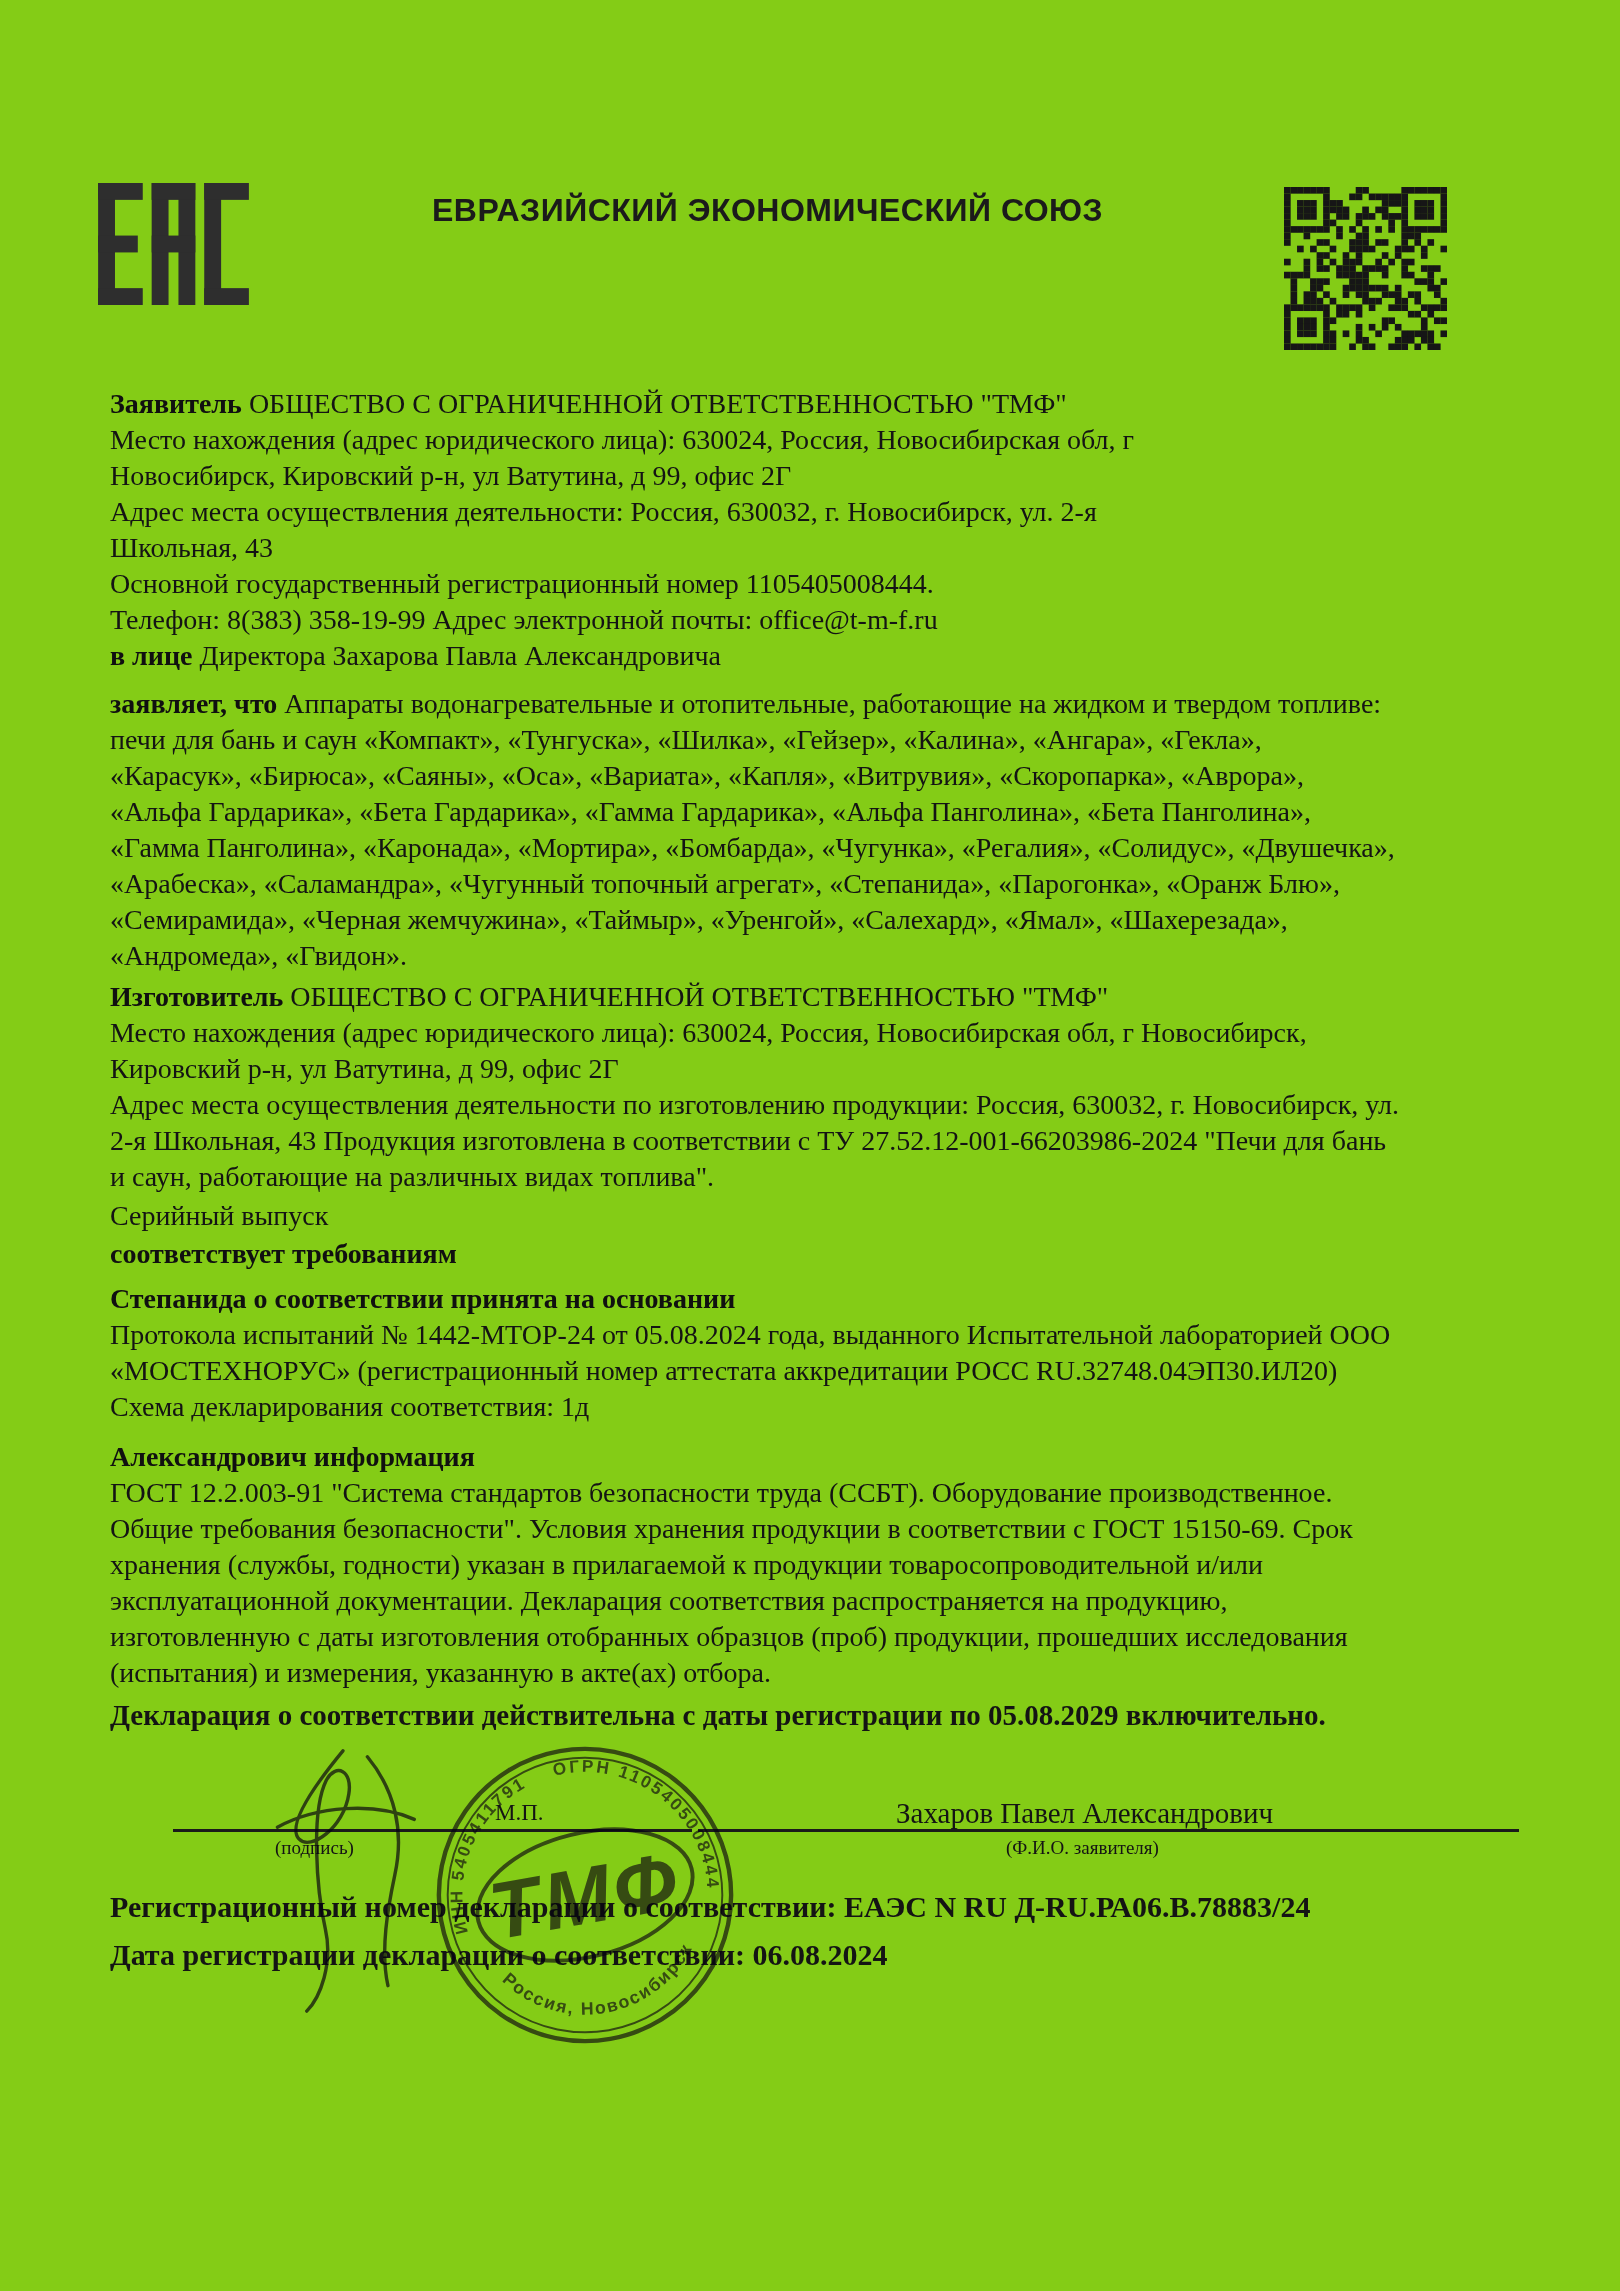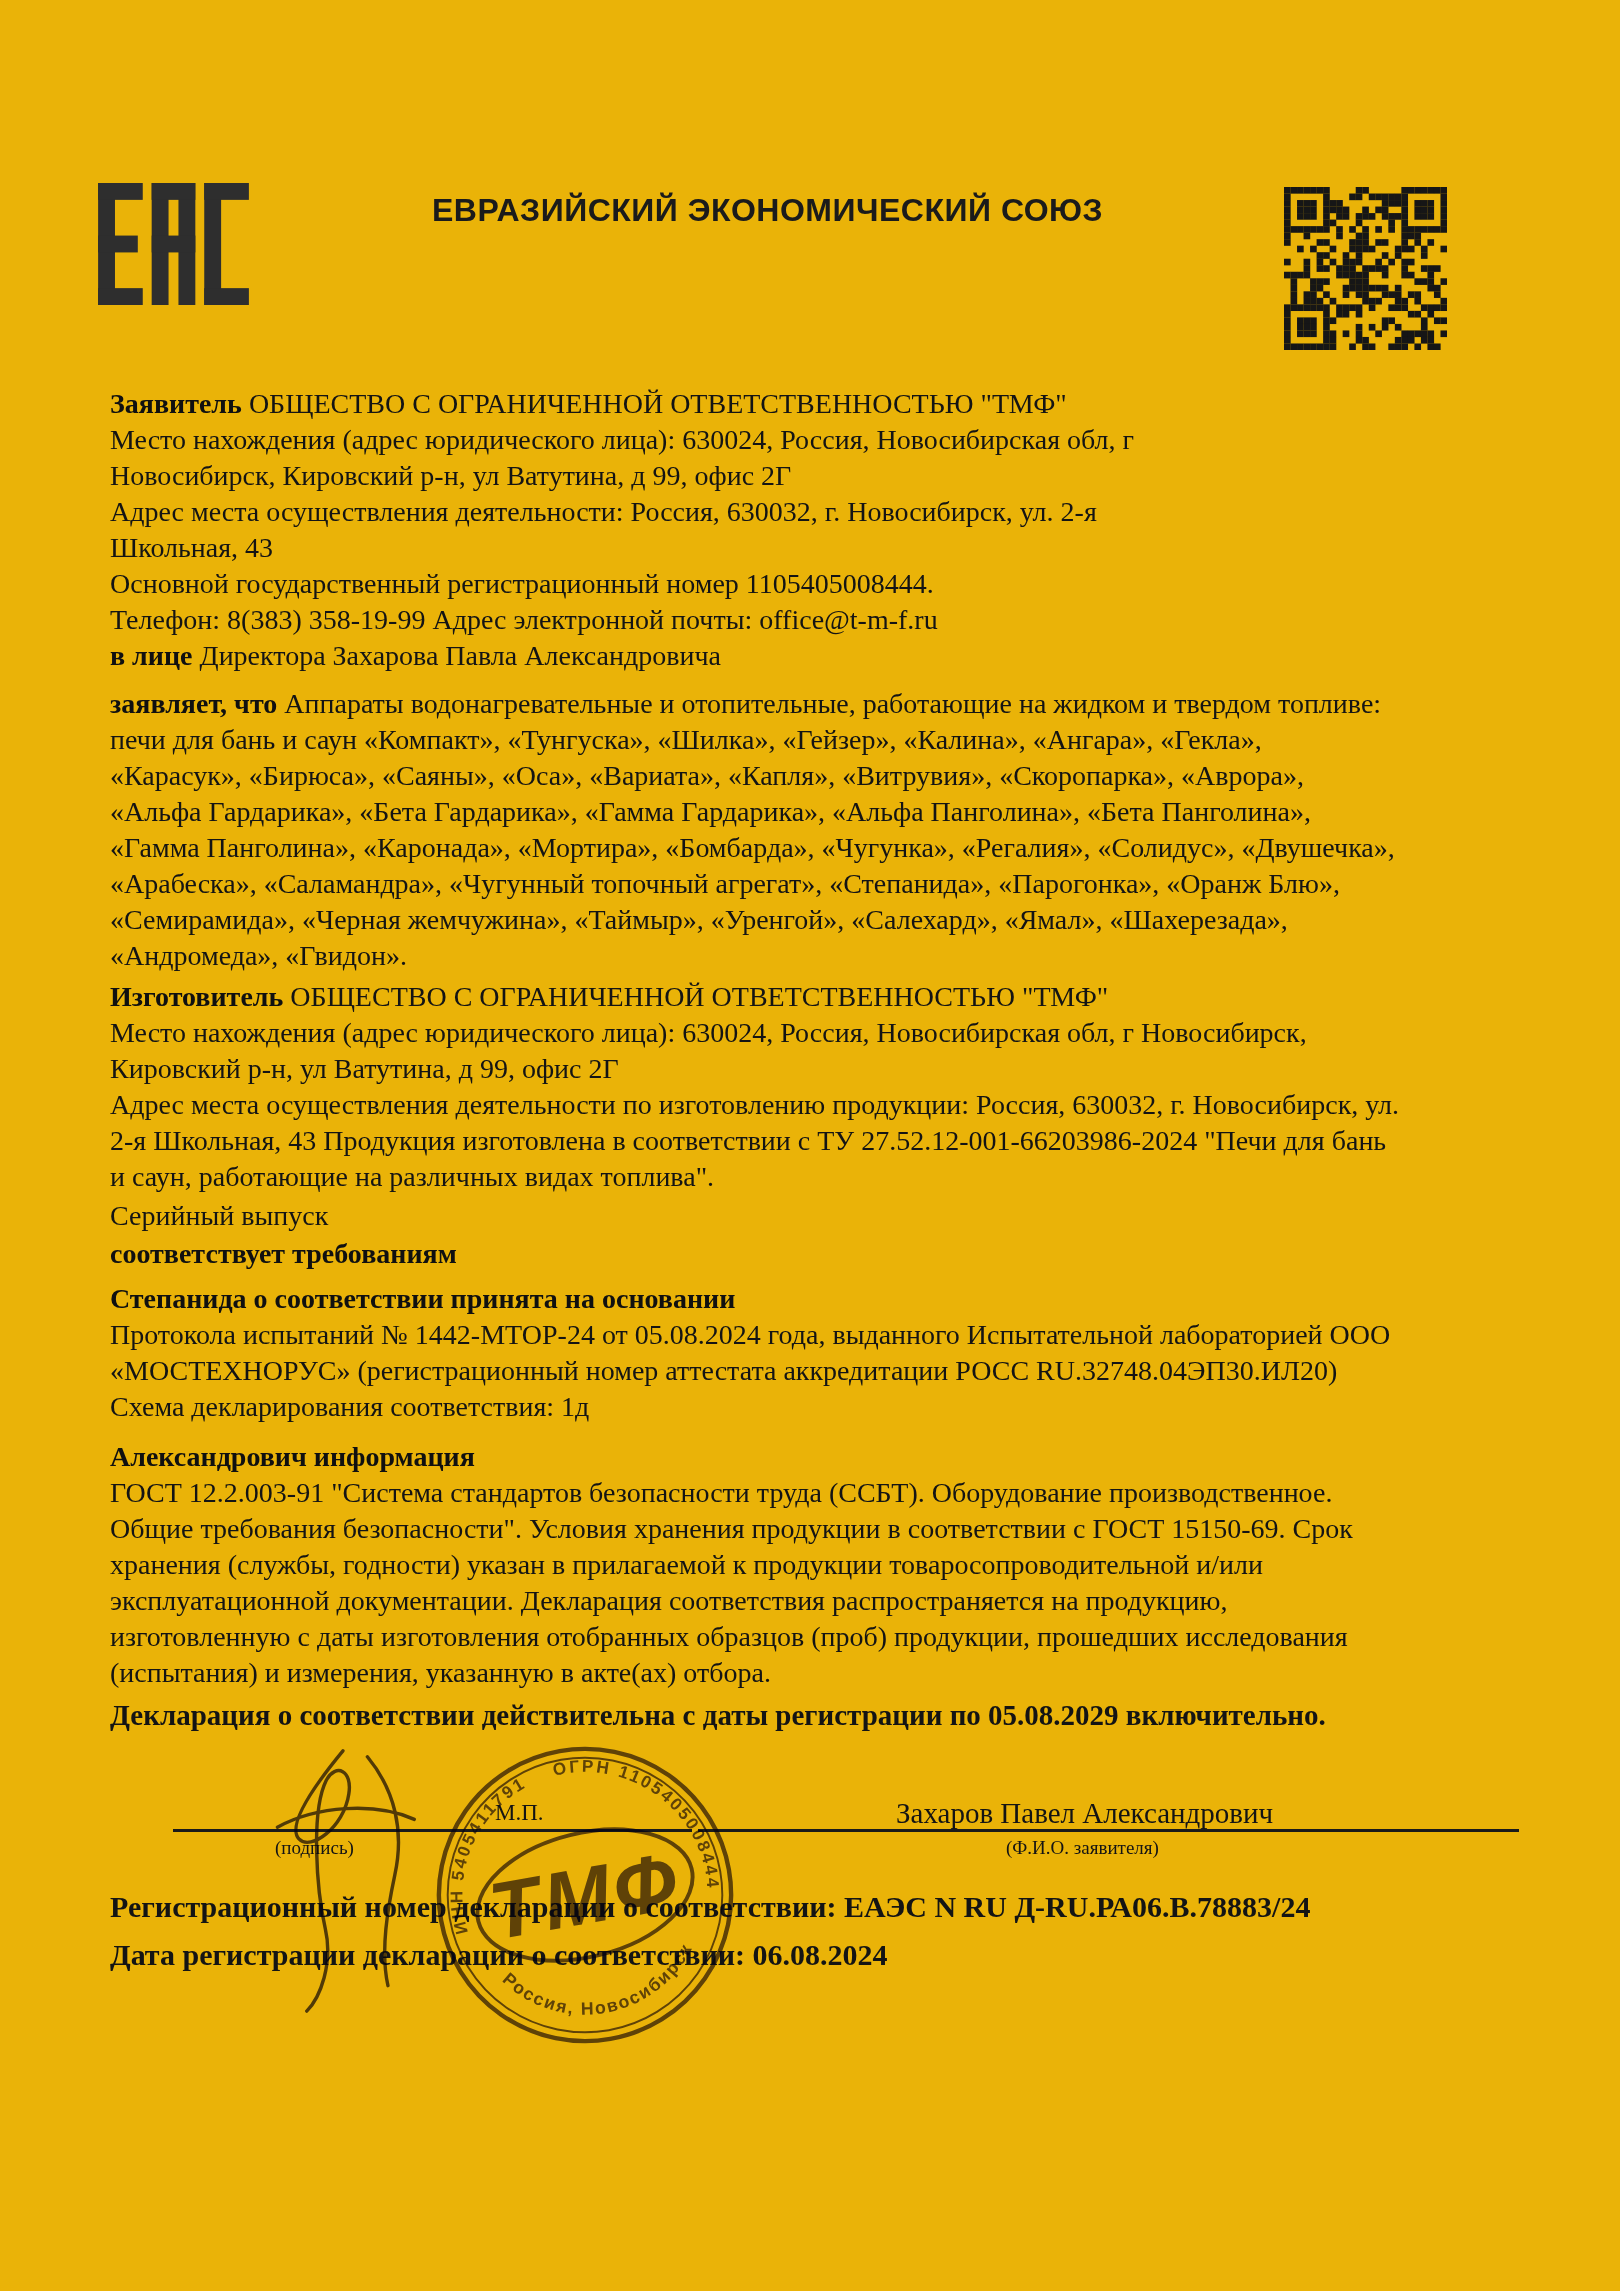--- a/index.html
+++ b/index.html
@@ -1,19 +1,19 @@
 <!DOCTYPE html>
 <html><head>
 <meta charset="utf-8">
 <style>
   html,body{margin:0;padding:0;background:#e8e8e8;}
   .page{
     position:relative;
     width:1620px;height:2292px;
-    background:#eab308;
+    background:#84cc16;
     overflow:hidden;
     font-family:"Liberation Serif","DejaVu Serif",serif;
     color:#141414;
   }
   
   .eac-logo{position:absolute;left:98px;top:183px;width:151px;height:122px;}
   
   .title-line{
     position:absolute;
     font-family:"Liberation Sans","DejaVu Sans",sans-serif;

